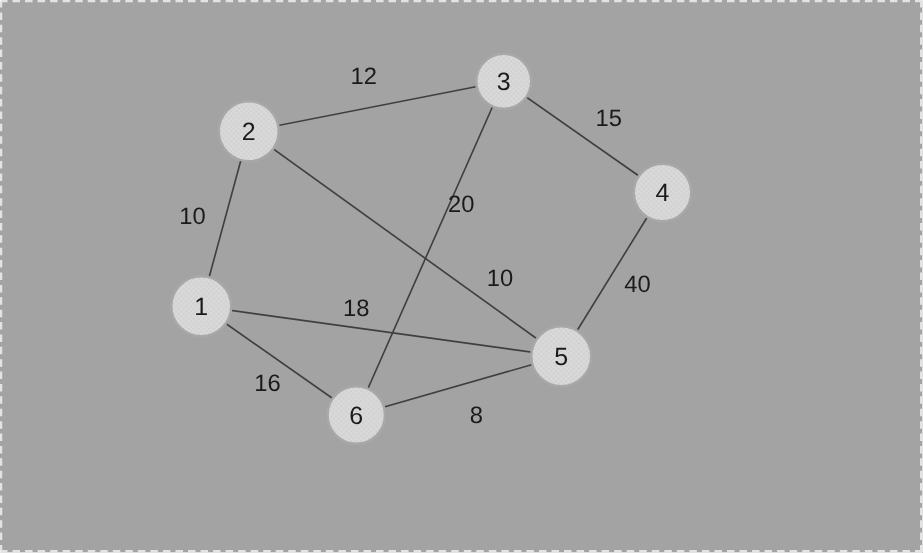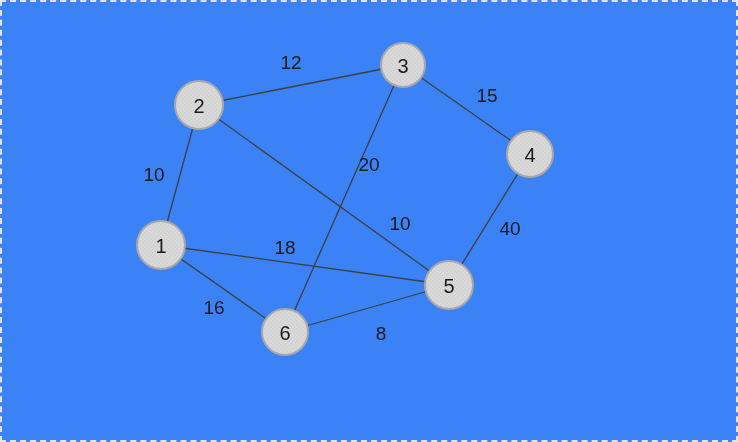--- a/index.html
+++ b/index.html
@@ -43,21 +43,21 @@
     fill: #1a1a1a;
     font-family: "Liberation Sans", sans-serif;
     font-size: 19px;
     text-anchor: middle;
     dominant-baseline: central;
   }
 </style>
 </head>
 <body>
 
-<div class="canvas-frame" style="border-color: rgb(227, 227, 227); background: #3b82f6;">
+<div class="canvas-frame" style="border-color: rgb(227, 227, 227); background: #a3a3a3;">
   <svg class="graph-svg" viewBox="0 0 734 438" xmlns="http://www.w3.org/2000/svg">
     <defs>
       <pattern id="node-texture" width="4" height="4" patternUnits="userSpaceOnUse">
         <rect width="4" height="4" class="texture-bg" fill="#d9d9d9"></rect>
         <circle cx="1" cy="1" r="0.55" class="texture-dot" fill="#bfbfbf"></circle>
         <circle cx="3" cy="3" r="0.55" class="texture-dot" fill="#bfbfbf"></circle>
       </pattern>
     </defs>
     <g id="edges-layer">
         <line x1="197" y1="103" x2="401" y2="63" class="edge-line" style="stroke: rgb(63, 63, 63);"></line>

